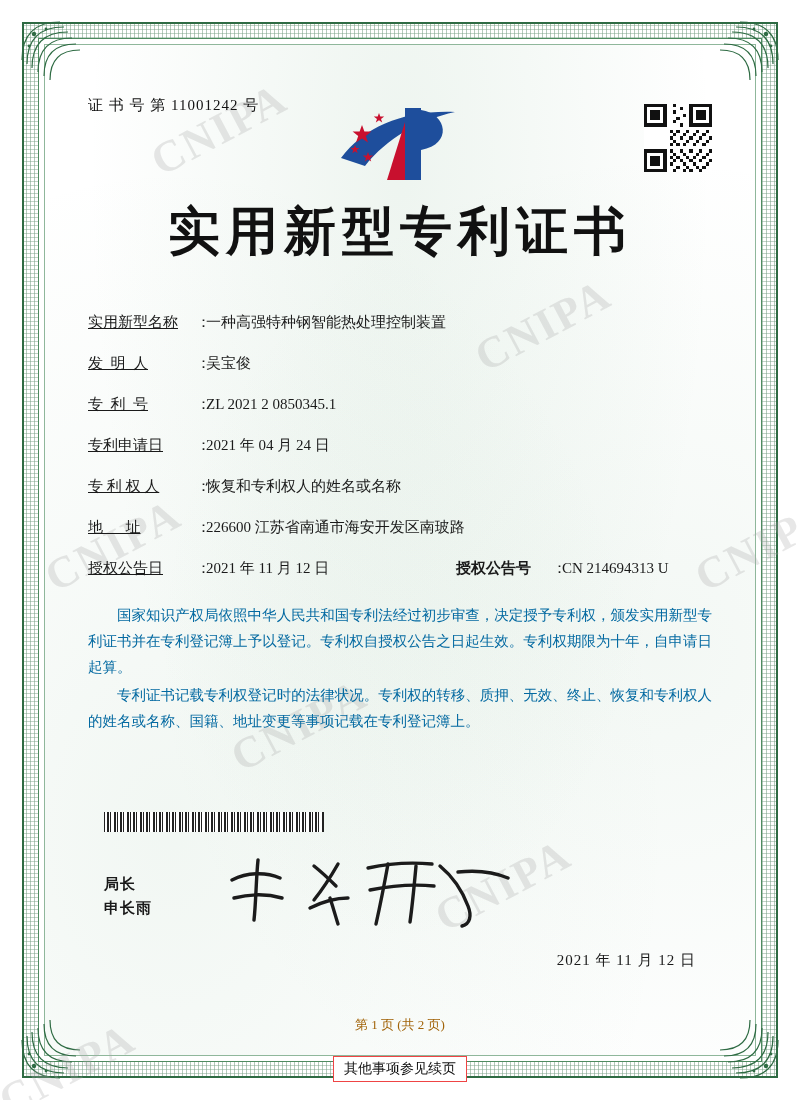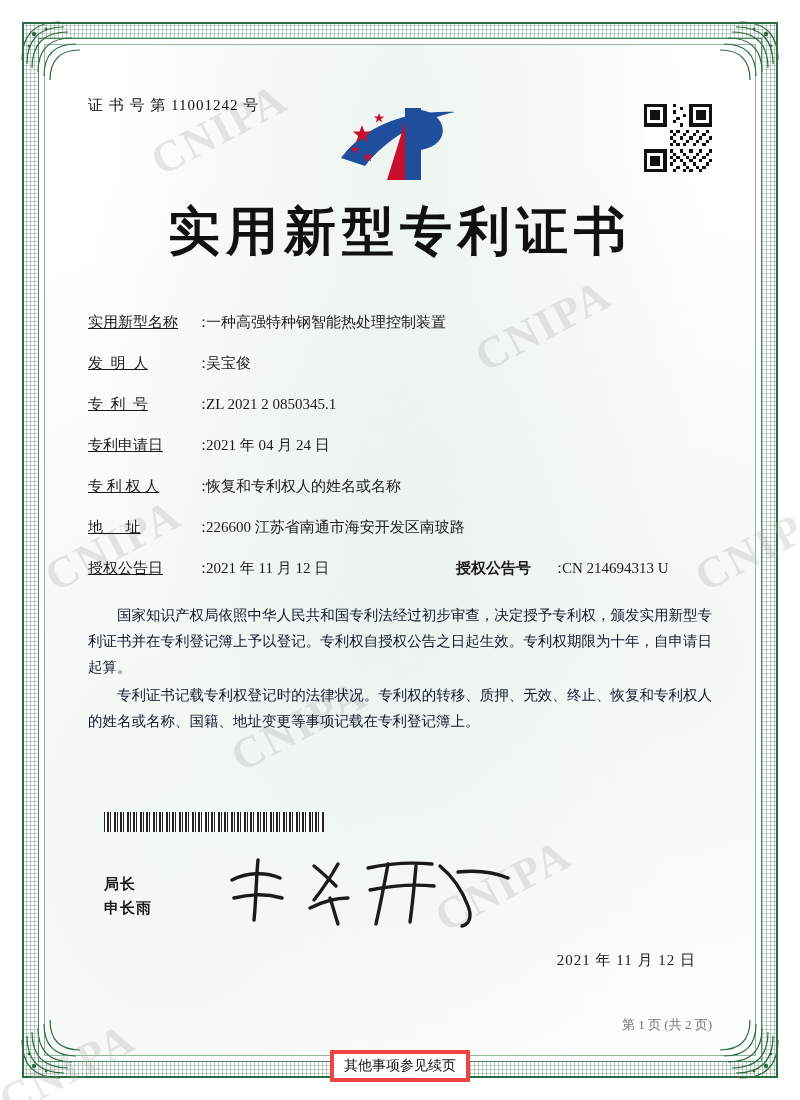--- a/index.html
+++ b/index.html
@@ -190,21 +190,21 @@
 
   .row.two .value1 { flex: 0 0 250px; }
   .row.two .label2 { flex: 0 0 96px; width: 96px; display: flex; justify-content: space-between; font-weight: bold; }
 
   .para {
     margin-top: 26px;
     font-size: 14.5px;
     line-height: 26px;
     text-indent: 2em;
     text-align: justify;
-    color: #0f172a;
+    color: #0369a1;
   }
   .para + .para { margin-top: 2px; }
 
   .barcode {
     position: absolute;
     left: 16px;
     bottom: 208px;
     width: 220px;
     height: 20px;
     background-image: repeating-linear-gradient(
@@ -238,38 +238,38 @@
     bottom: 70px;
     font-size: 15px;
     letter-spacing: 1px;
   }
 
   .page-num {
     position: absolute;
     left: 0;
     right: 0;
     bottom: 6px;
-    text-align: right;
+    text-align: center;
     font-size: 13px;
-    color: #737373;
+    color: #a16207;
   }
 
   .footer-note {
     position: absolute;
     left: 0;
     right: 0;
     bottom: 18px;
     text-align: center;
     font-size: 14px;
     color: #111;
   }
   .footer-note span {
     display: inline-block;
     padding: 3px 10px;
-    border: 4px solid #ef4444;
+    border: 1px solid #ef4444;
     background: #fff;
   }
 </style>
 </head>
 <body>
 
 <div class="page">
 
   <div class="frame-band"></div>
   <div class="frame-mask"></div>

